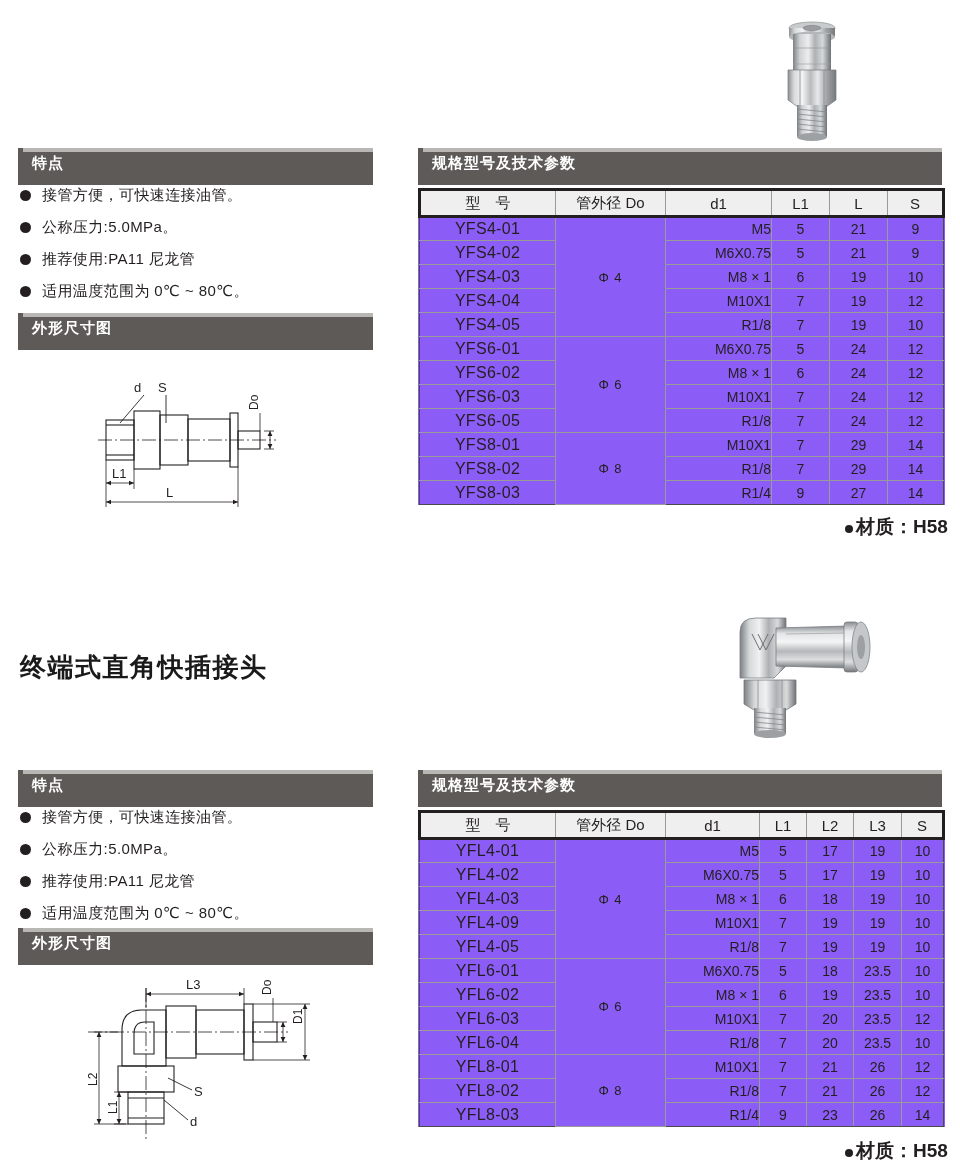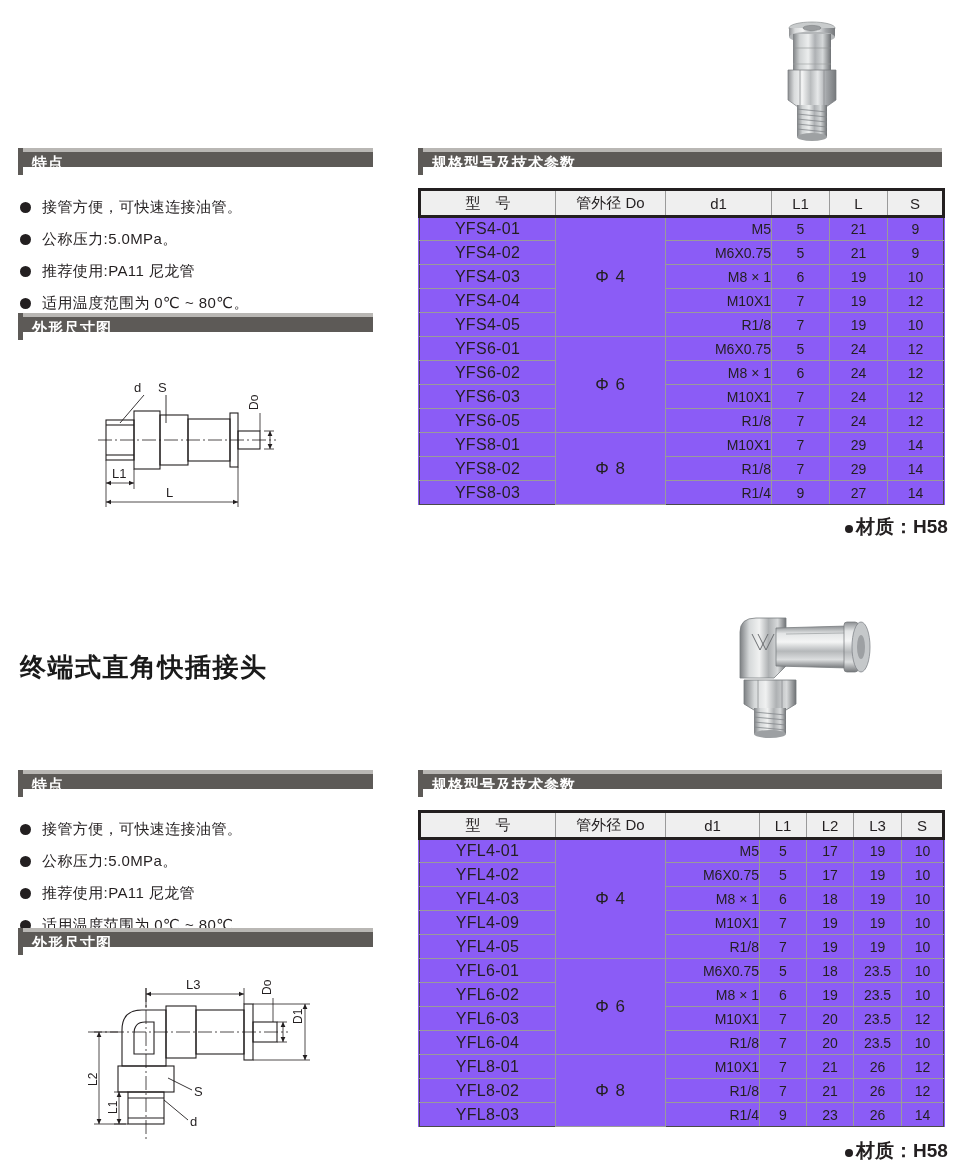--- a/index.html
+++ b/index.html
@@ -13,62 +13,62 @@
   
   .product-title{
     position:absolute;font-size:26px;font-weight:bold;
     letter-spacing:1.5px;color:#1a1a1a;
     font-family:"DejaVu Serif","Liberation Serif",serif;
     white-space:nowrap;
   }
 
   
   .bar{
-    position:absolute;height:19px;background:#5d5a57;
+    position:absolute;height:37px;background:#5d5a57;
     box-sizing:border-box;border-top:4px solid #b9b7b4;text-decoration:underline;
   }
   .bar .bar-label{
     position:absolute;left:14px;top:2px;color:#fff;
     font-size:15px;font-weight:bold;letter-spacing:1px;
     white-space:nowrap;
   }
   .bar::before{
     content:"";position:absolute;left:0;top:-4px;width:5px;height:27px;
     background:#5d5a57;
   }
 
   
   .features{position:absolute;}
   .feat-row{display:flex;align-items:baseline;margin-bottom:10px;height:22px;}
   .feat-dot{
     width:11px;height:11px;border-radius:50%;background:#231f20;
     display:inline-block;margin-right:11px;flex:none;position:relative;top:1px;
   }
-  .feat-text{font-size:15px;white-space:nowrap;letter-spacing:.4px;margin-top:12px;}
+  .feat-text{font-size:15px;white-space:nowrap;letter-spacing:.4px;}
 
   
   .spec-table{
     position:absolute;border-collapse:collapse;
     table-layout:fixed;background:#8b5cf6;
   }
   .spec-table th,.spec-table td{
     border:1px solid #9a9a9a;
     font-size:14px;text-align:center;
     padding:0;height:24px;color:#231f20;
     font-weight:normal;box-sizing:border-box;
   }
   .spec-table thead th{
     background:#efefef;height:27px;font-size:15px;
     border-top:3px solid #231f20;border-bottom:3px solid #231f20;
   }
   .spec-table thead th:first-child{border-left:3px solid #231f20;}
   .spec-table thead th:last-child{border-right:3px solid #231f20;}
   .spec-table td.model{font-size:16px;letter-spacing:.3px;}
   .spec-table td.d1{text-align:right;padding-left:12px;font-size:14px;}
-  .spec-table td.dia{font-size:17px;letter-spacing:1px;margin-top:48px;}
+  .spec-table td.dia{font-size:13px;letter-spacing:1px;margin-top:48px;}
   .spec-table tr.grp-start td{border-top:1.6px solid #4a4a4a;}
   .spec-table tbody tr:last-child td{border-bottom:1.6px solid #4a4a4a;}
   .spec-table td:first-child{border-left:1.6px solid #4a4a4a;}
   .spec-table td:last-child{border-right:1.6px solid #4a4a4a;}
 
   .material-note{
     position:absolute;font-size:19px;font-weight:bold;white-space:nowrap;
   }
   .material-note .mdot{
     display:inline-block;width:8px;height:8px;border-radius:50%;

